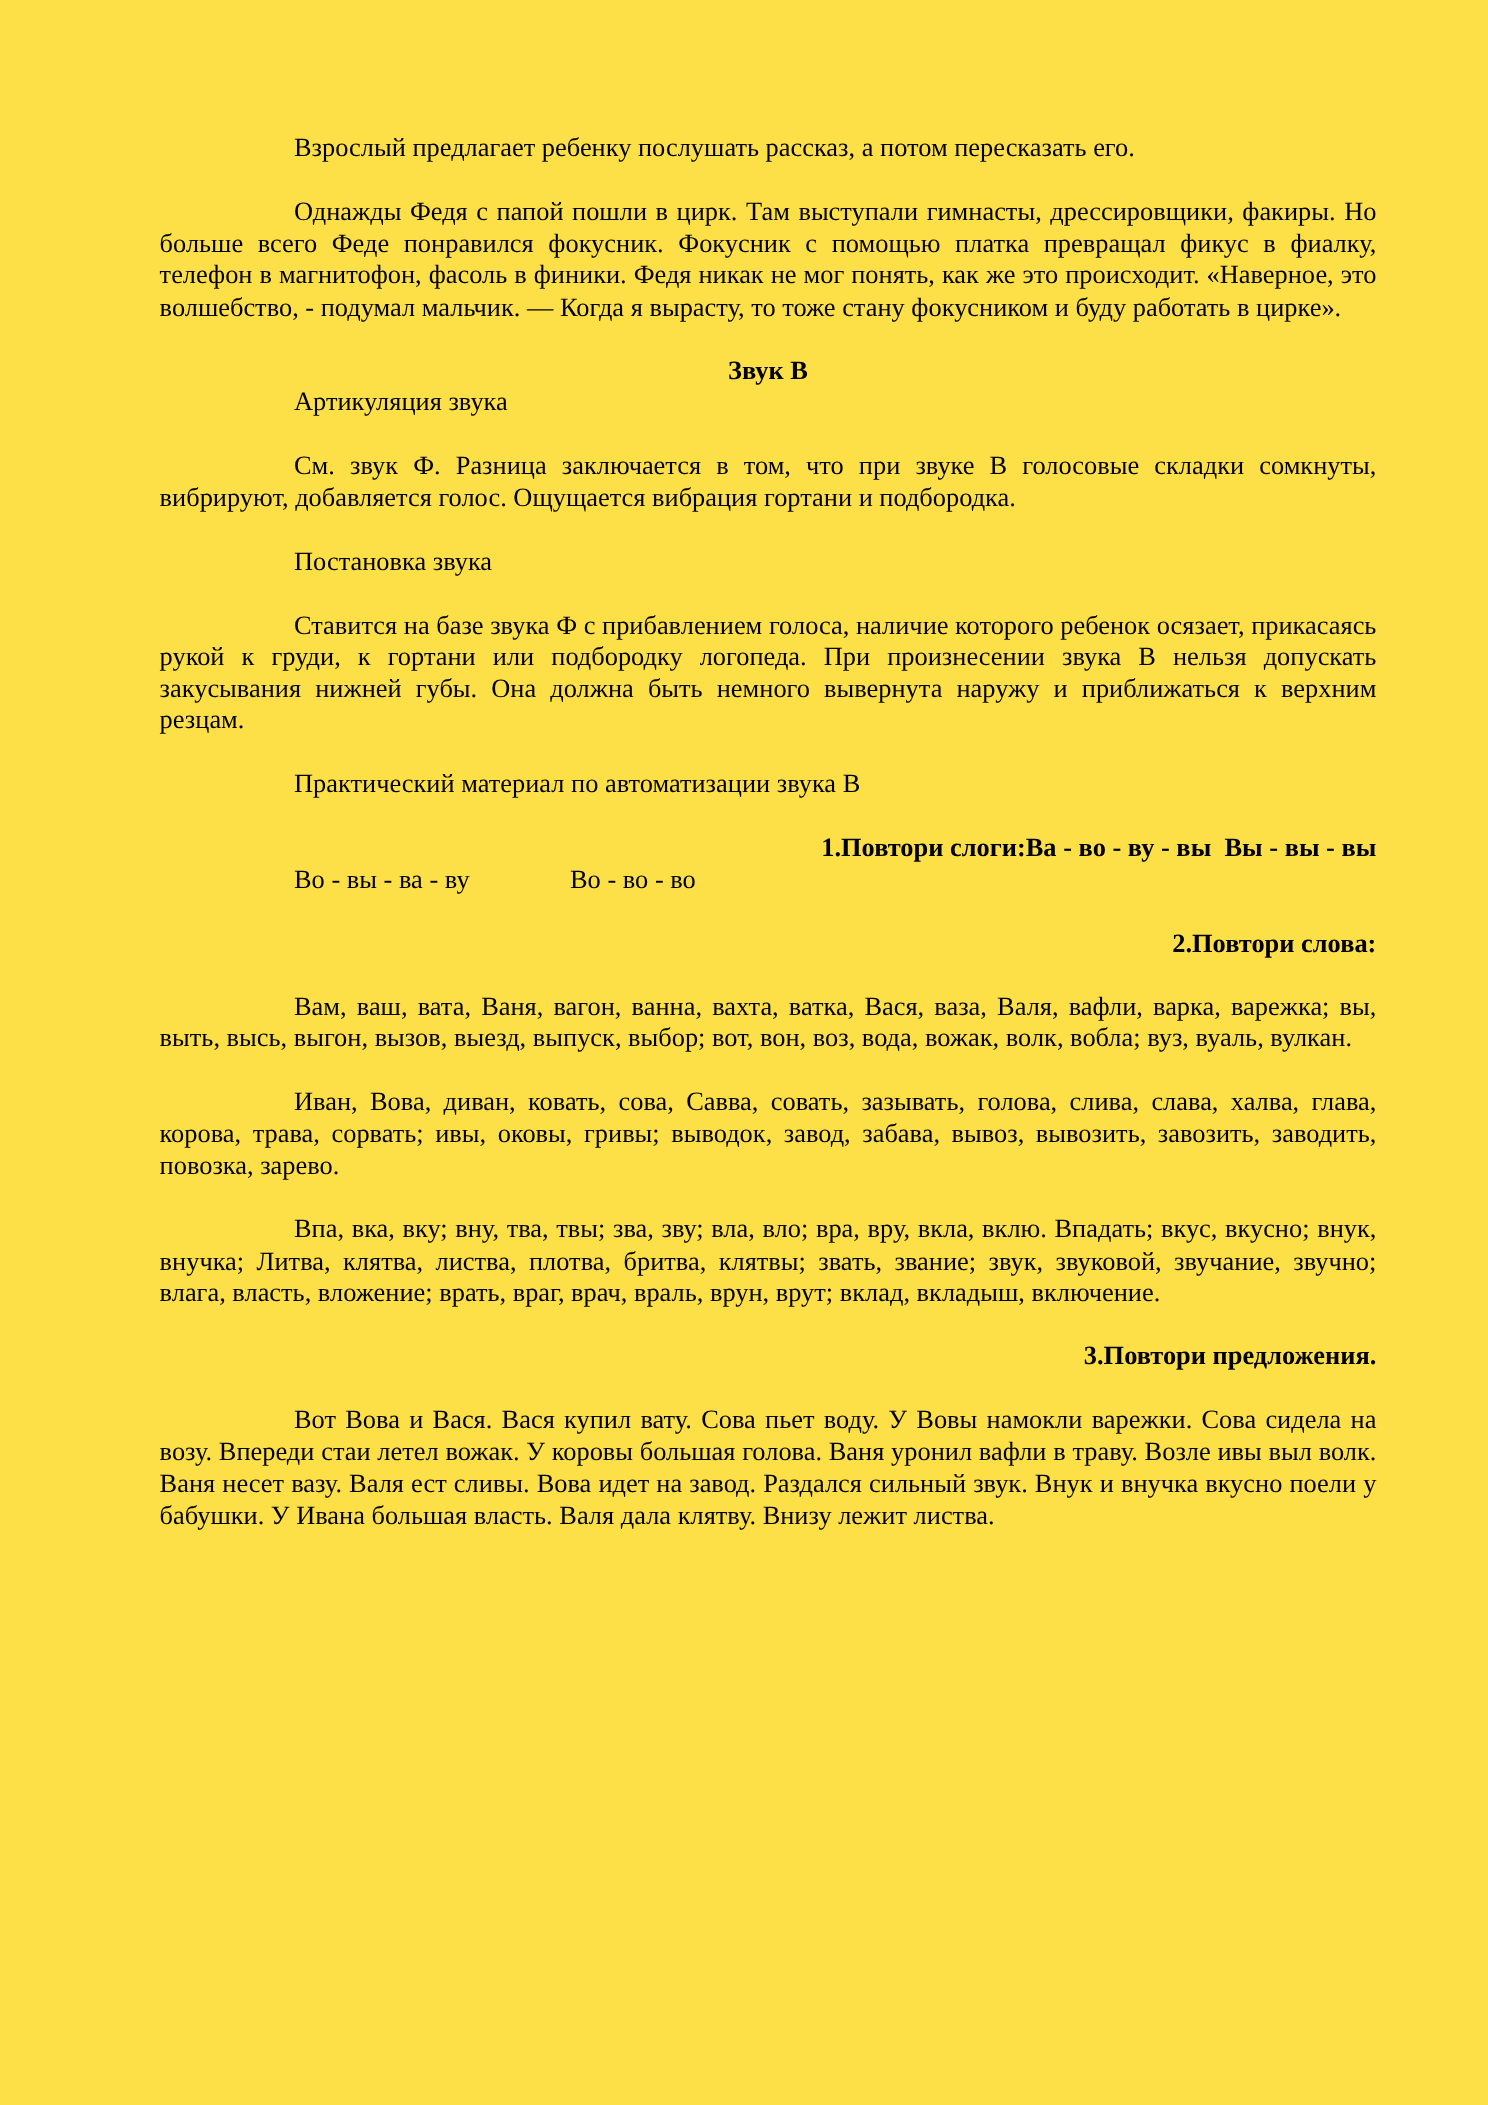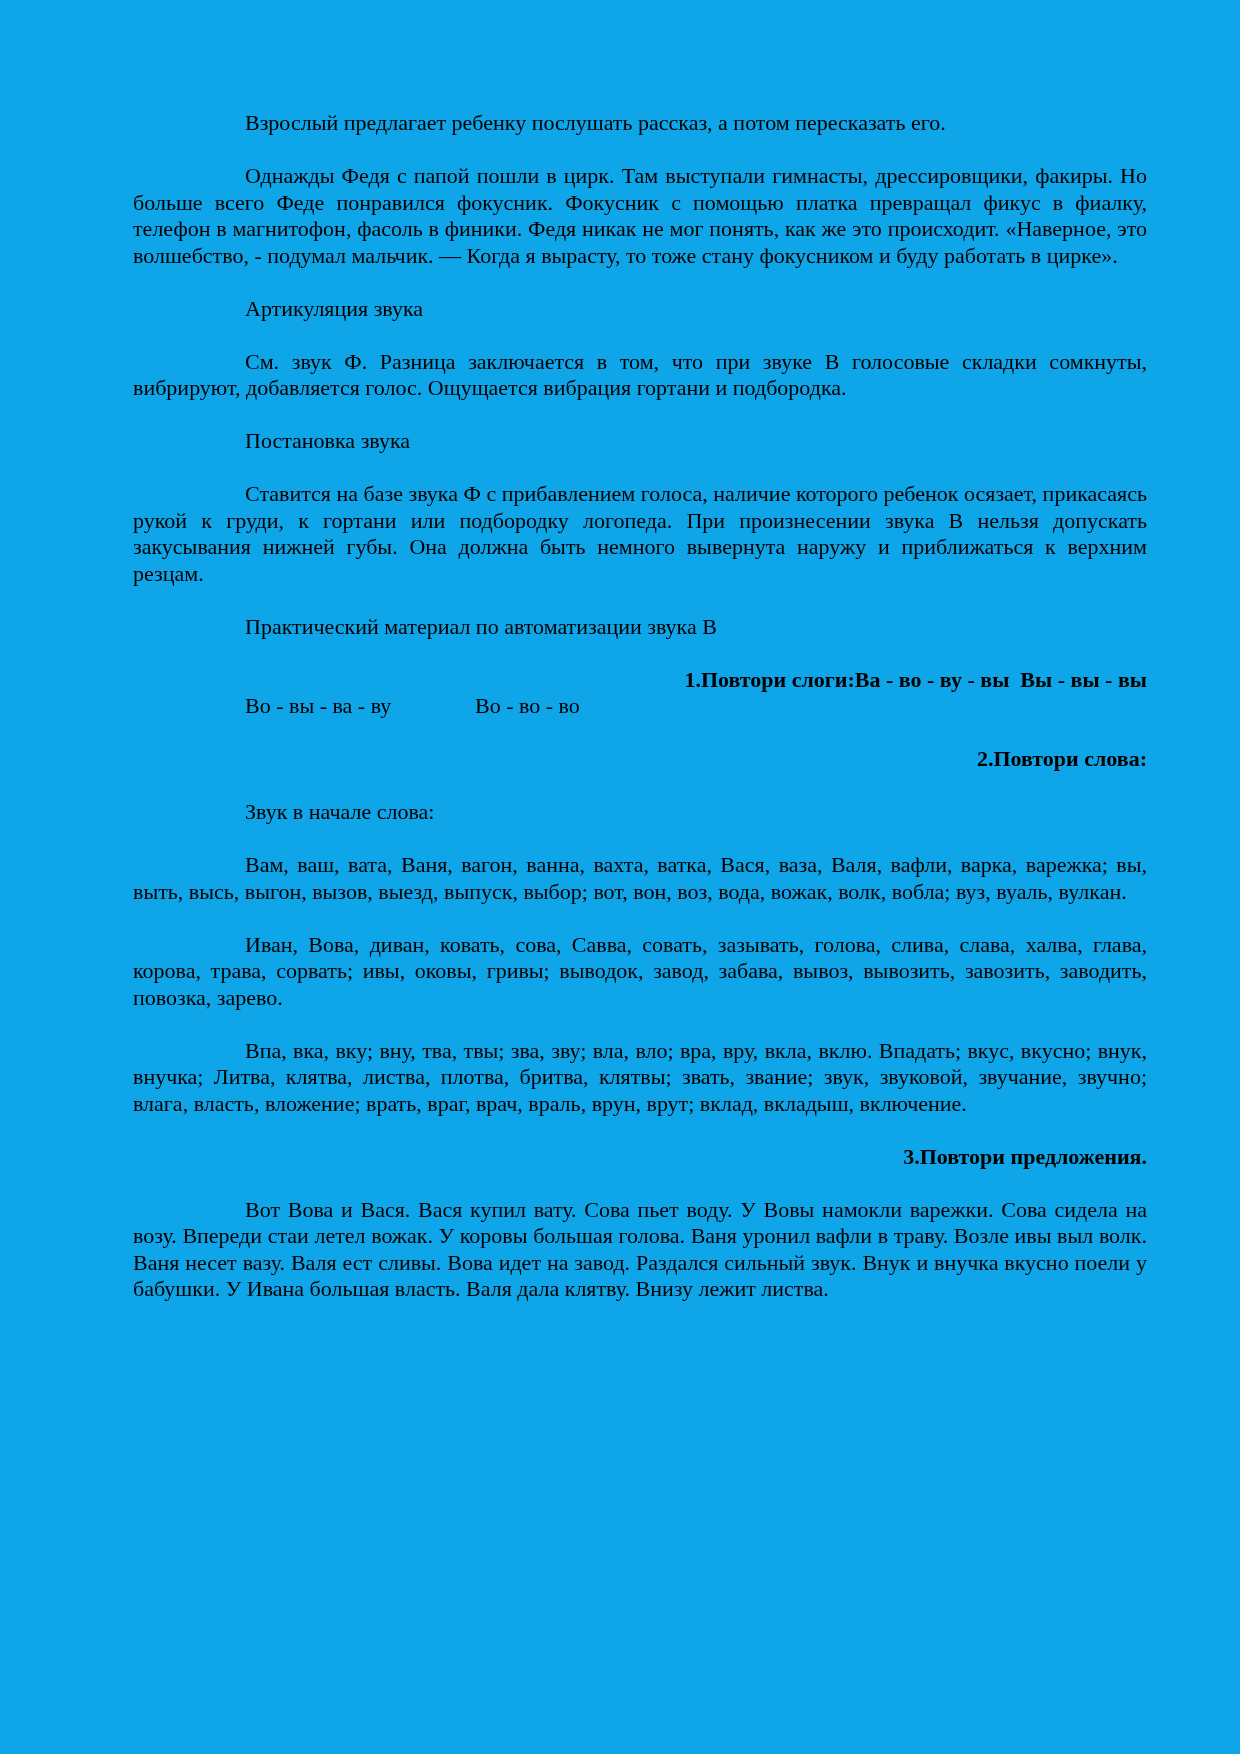--- a/index.html
+++ b/index.html
@@ -2,21 +2,21 @@
 <html lang="ru"><head>
 <meta charset="utf-8">
 <style>
   * { box-sizing: border-box; }
   html, body { margin: 0; padding: 0; background: #ffffff; }
   .page {
     position: relative;
     width: 1240px;
     min-height: 1754px;
     margin: 0 auto;
-    background: #0ea5e9;
+    background: #fde047;
     padding: 110px 93px 40px 133px;
     font-family: "Liberation Serif", "DejaVu Serif", serif;
     font-size: 22px;
     line-height: 26.5px;
     color: #000000;
   }
   .para {
     margin: 0 0 26.5px 0;
     text-indent: 112px;
     text-align: justify;
@@ -53,39 +53,39 @@
 </style>
 </head>
 <body>
 
 <div class="page">
 
   <p class="para single">Взрослый предлагает ребенку послушать рассказ, а потом пересказать его.</p>
 
   <p class="para">Однажды Федя с папой пошли в цирк. Там выступали гимнасты, дрессировщики, факиры. Но больше всего Феде понравился фокусник. Фокусник с помощью платка превращал фикус в фиалку, телефон в магнитофон, фасоль в финики. Федя никак не мог понять, как же это происходит. «Наверное, это волшебство, - подумал мальчик. — Когда я вырасту, то тоже стану фокусником и буду работать в цирке».</p>
 
+  <p class="para heading">Звук В</p>
 
   <p class="para single">Артикуляция звука</p>
 
   <p class="para">См. звук Ф. Разница заключается в том, что при звуке В голосовые складки сомкнуты, вибрируют, добавляется голос. Ощущается вибрация гортани и подбородка.</p>
 
   <p class="para single">Постановка звука</p>
 
   <p class="para">Ставится на базе звука Ф с прибавлением голоса, наличие которого ребенок осязает, прикасаясь рукой к груди, к гортани или подбородку логопеда. При произнесении звука В нельзя допускать закусывания нижней губы. Она должна быть немного вывернута наружу и приближаться к верхним резцам.</p>
 
   <p class="para single">Практический материал по автоматизации звука В</p>
 
   <div class="syllable-block">
     <p class="task-line"><span class="task-num">1.</span><span>Повтори слоги:Ва - во - ву - вы  Вы - вы - вы</span></p>
     <p class="syl-row"><span class="syl-col1">Во - вы - ва - ву</span><span>Во - во - во</span></p>
   </div>
 
   <p class="task-line"><span class="task-num">2.</span><span>Повтори слова:</span></p>
 
-  <p class="para single">Звук в начале слова:</p>
 
   <p class="para">Вам, ваш, вата, Ваня, вагон, ванна, вахта, ватка, Вася, ваза, Валя, вафли, варка, варежка; вы, выть, высь, выгон, вызов, выезд, выпуск, выбор; вот, вон, воз, вода, вожак, волк, вобла; вуз, вуаль, вулкан.</p>
 
 
   <p class="para">Иван, Вова, диван, ковать, сова, Савва, совать, зазывать, голова, слива, слава, халва, глава, корова, трава, сорвать; ивы, оковы, гривы; выводок, завод, забава, вывоз, вывозить, завозить, заводить, повозка, зарево.</p>
 
 
   <p class="para">Впа, вка, вку; вну, тва, твы; зва, зву; вла, вло; вра, вру, вкла, вклю. Впадать; вкус, вкусно; внук, внучка; Литва, клятва, листва, плотва, бритва, клятвы; звать, звание; звук, звуковой, звучание, звучно; влага, власть, вложение; врать, враг, врач, враль, врун, врут; вклад, вкладыш, включение.</p>
 
   <p class="task-line"><span class="task-num">3.</span><span>Повтори предложения.</span></p>

